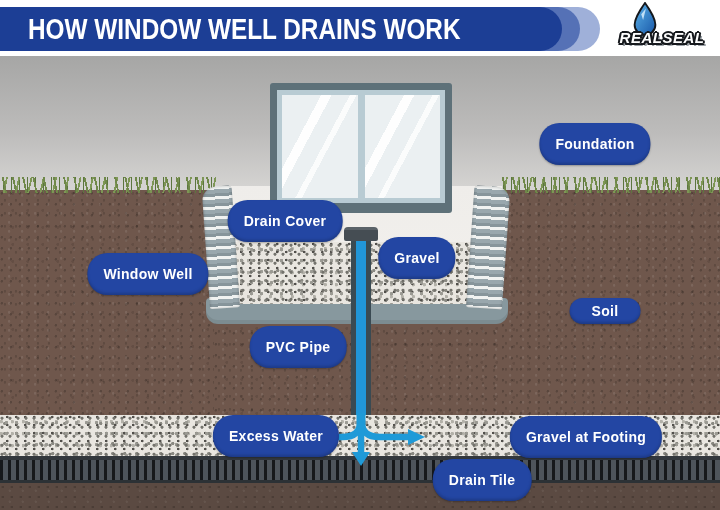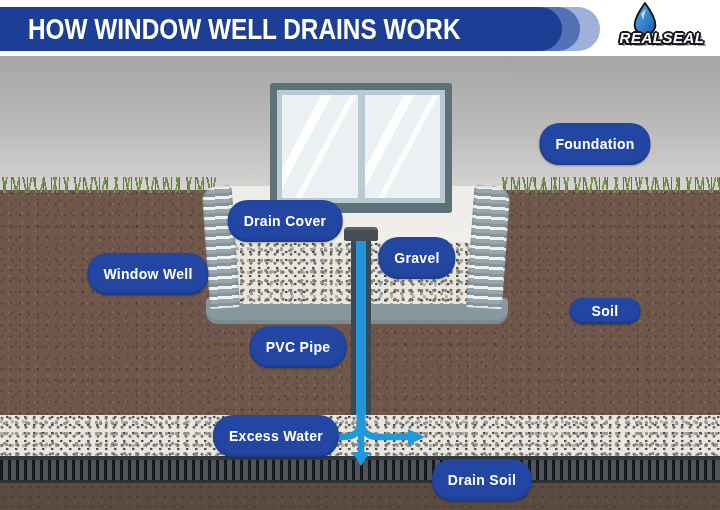--- a/index.html
+++ b/index.html
@@ -200,16 +200,17 @@
       </g>
     </svg>
 
     <div class="pill" id="pill-foundation">Foundation</div>
     <div class="pill" id="pill-drain-cover">Drain Cover</div>
     <div class="pill" id="pill-window-well">Window Well</div>
     <div class="pill" id="pill-gravel">Gravel</div>
     <div class="pill" id="pill-soil">Soil</div>
     <div class="pill" id="pill-pvc-pipe">PVC Pipe</div>
     <div class="pill" id="pill-excess-water">Excess Water</div>
-    <div class="pill" id="pill-drain-tile">Drain Soil</div>
+    <div class="pill" id="pill-gravel-at-footing">Gravel at Footing</div>
+    <div class="pill" id="pill-drain-tile">Drain Tile</div>
   </div>
 
 </div>
 
 </body></html>

